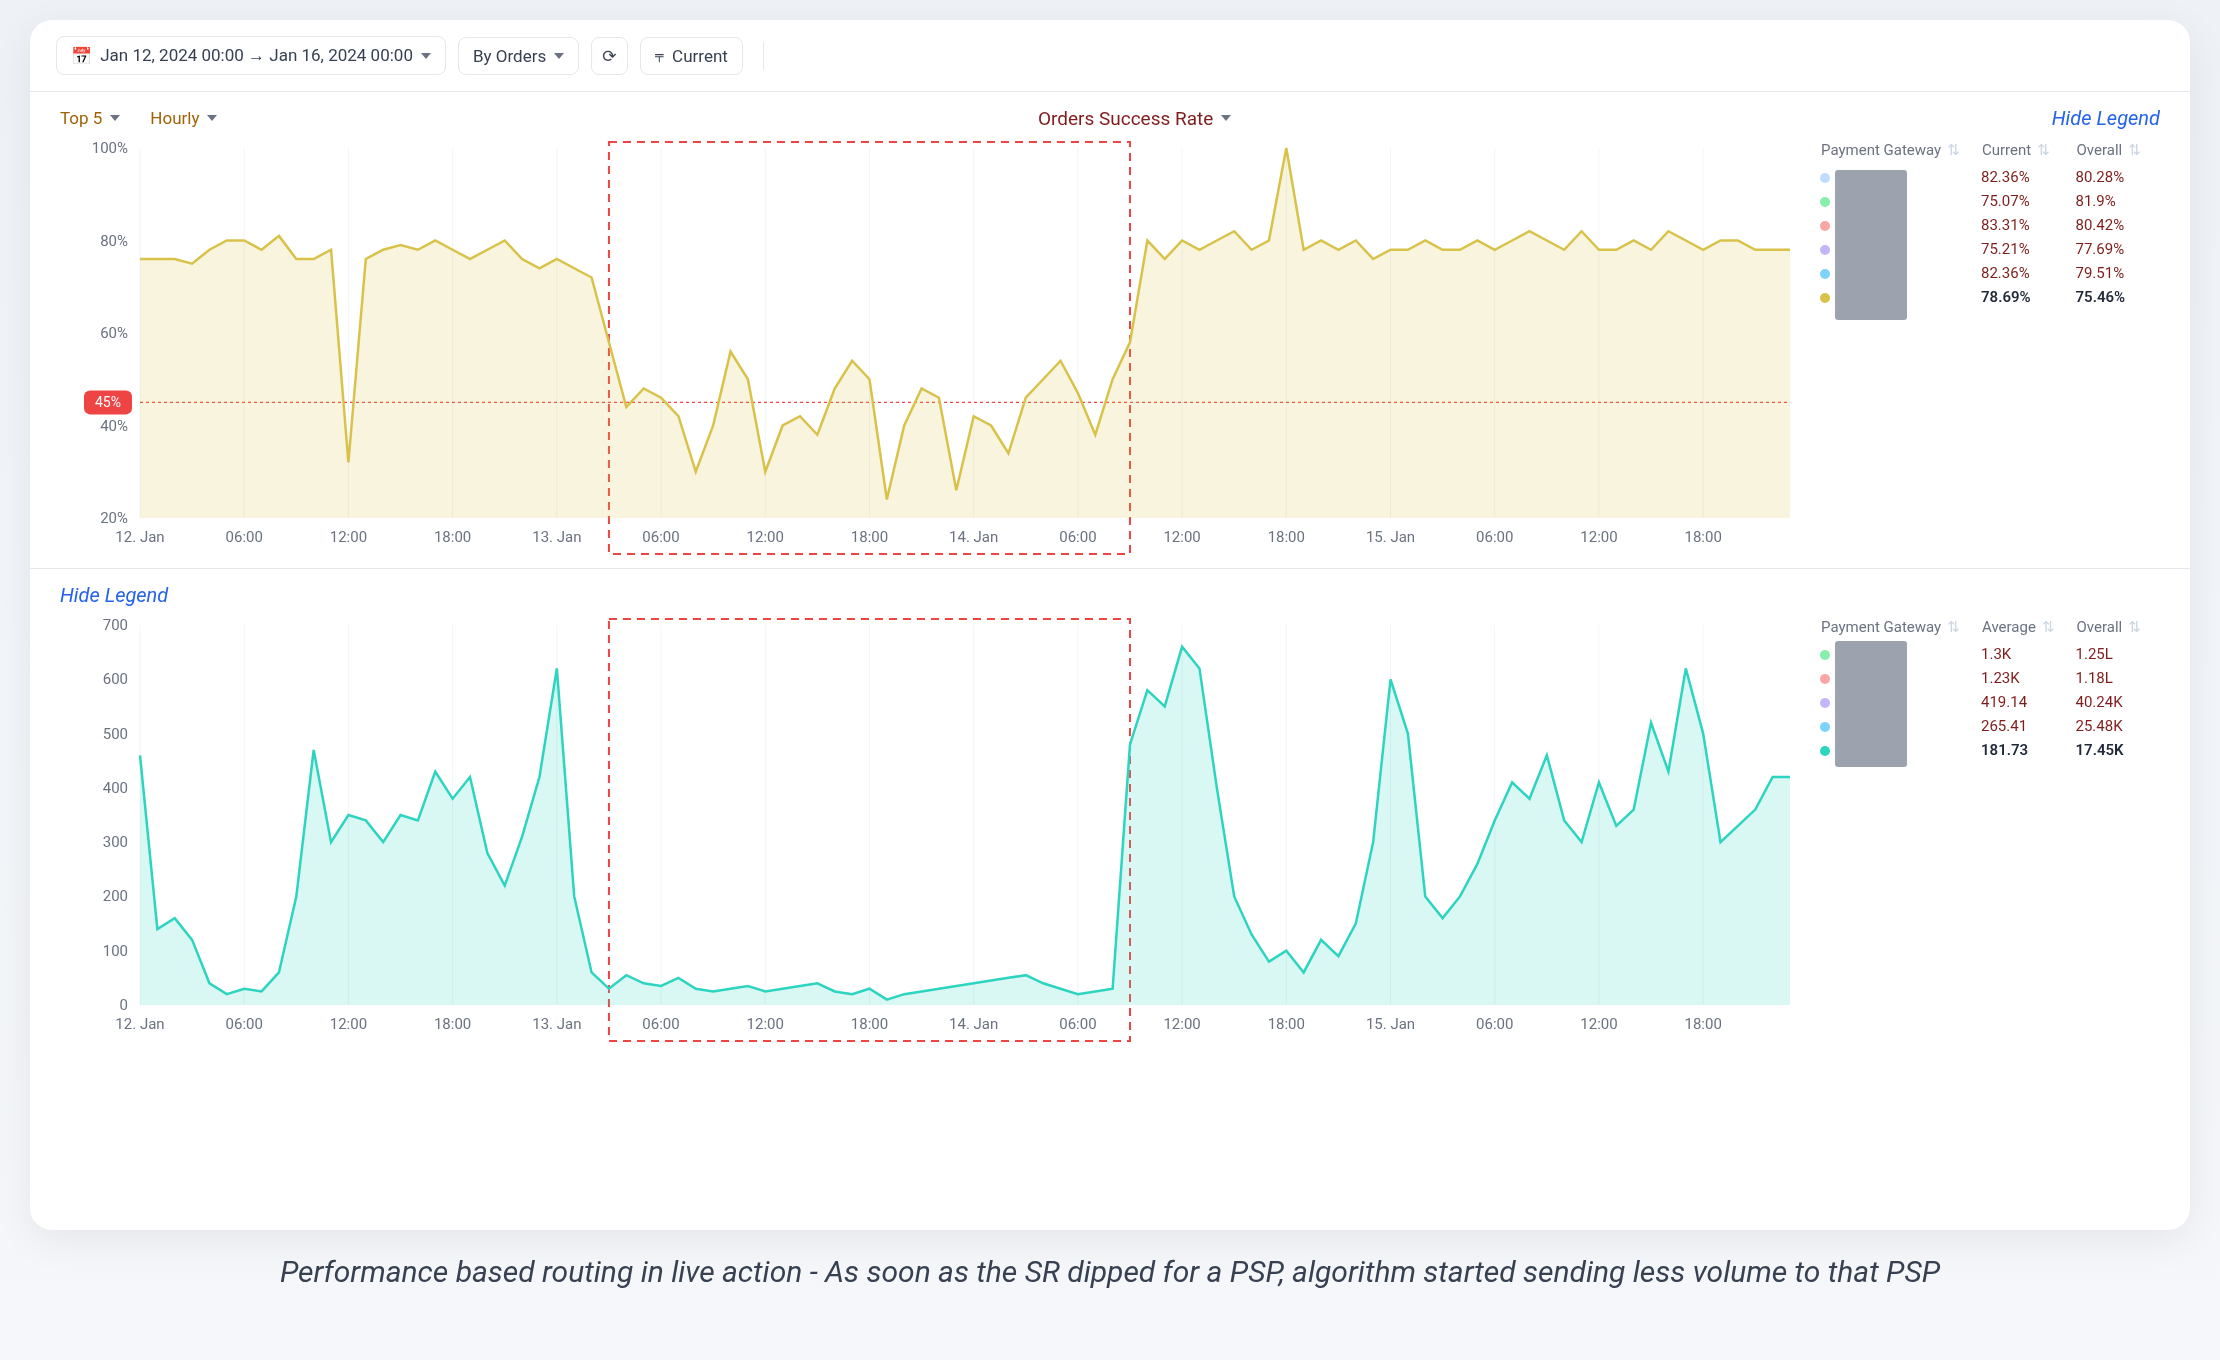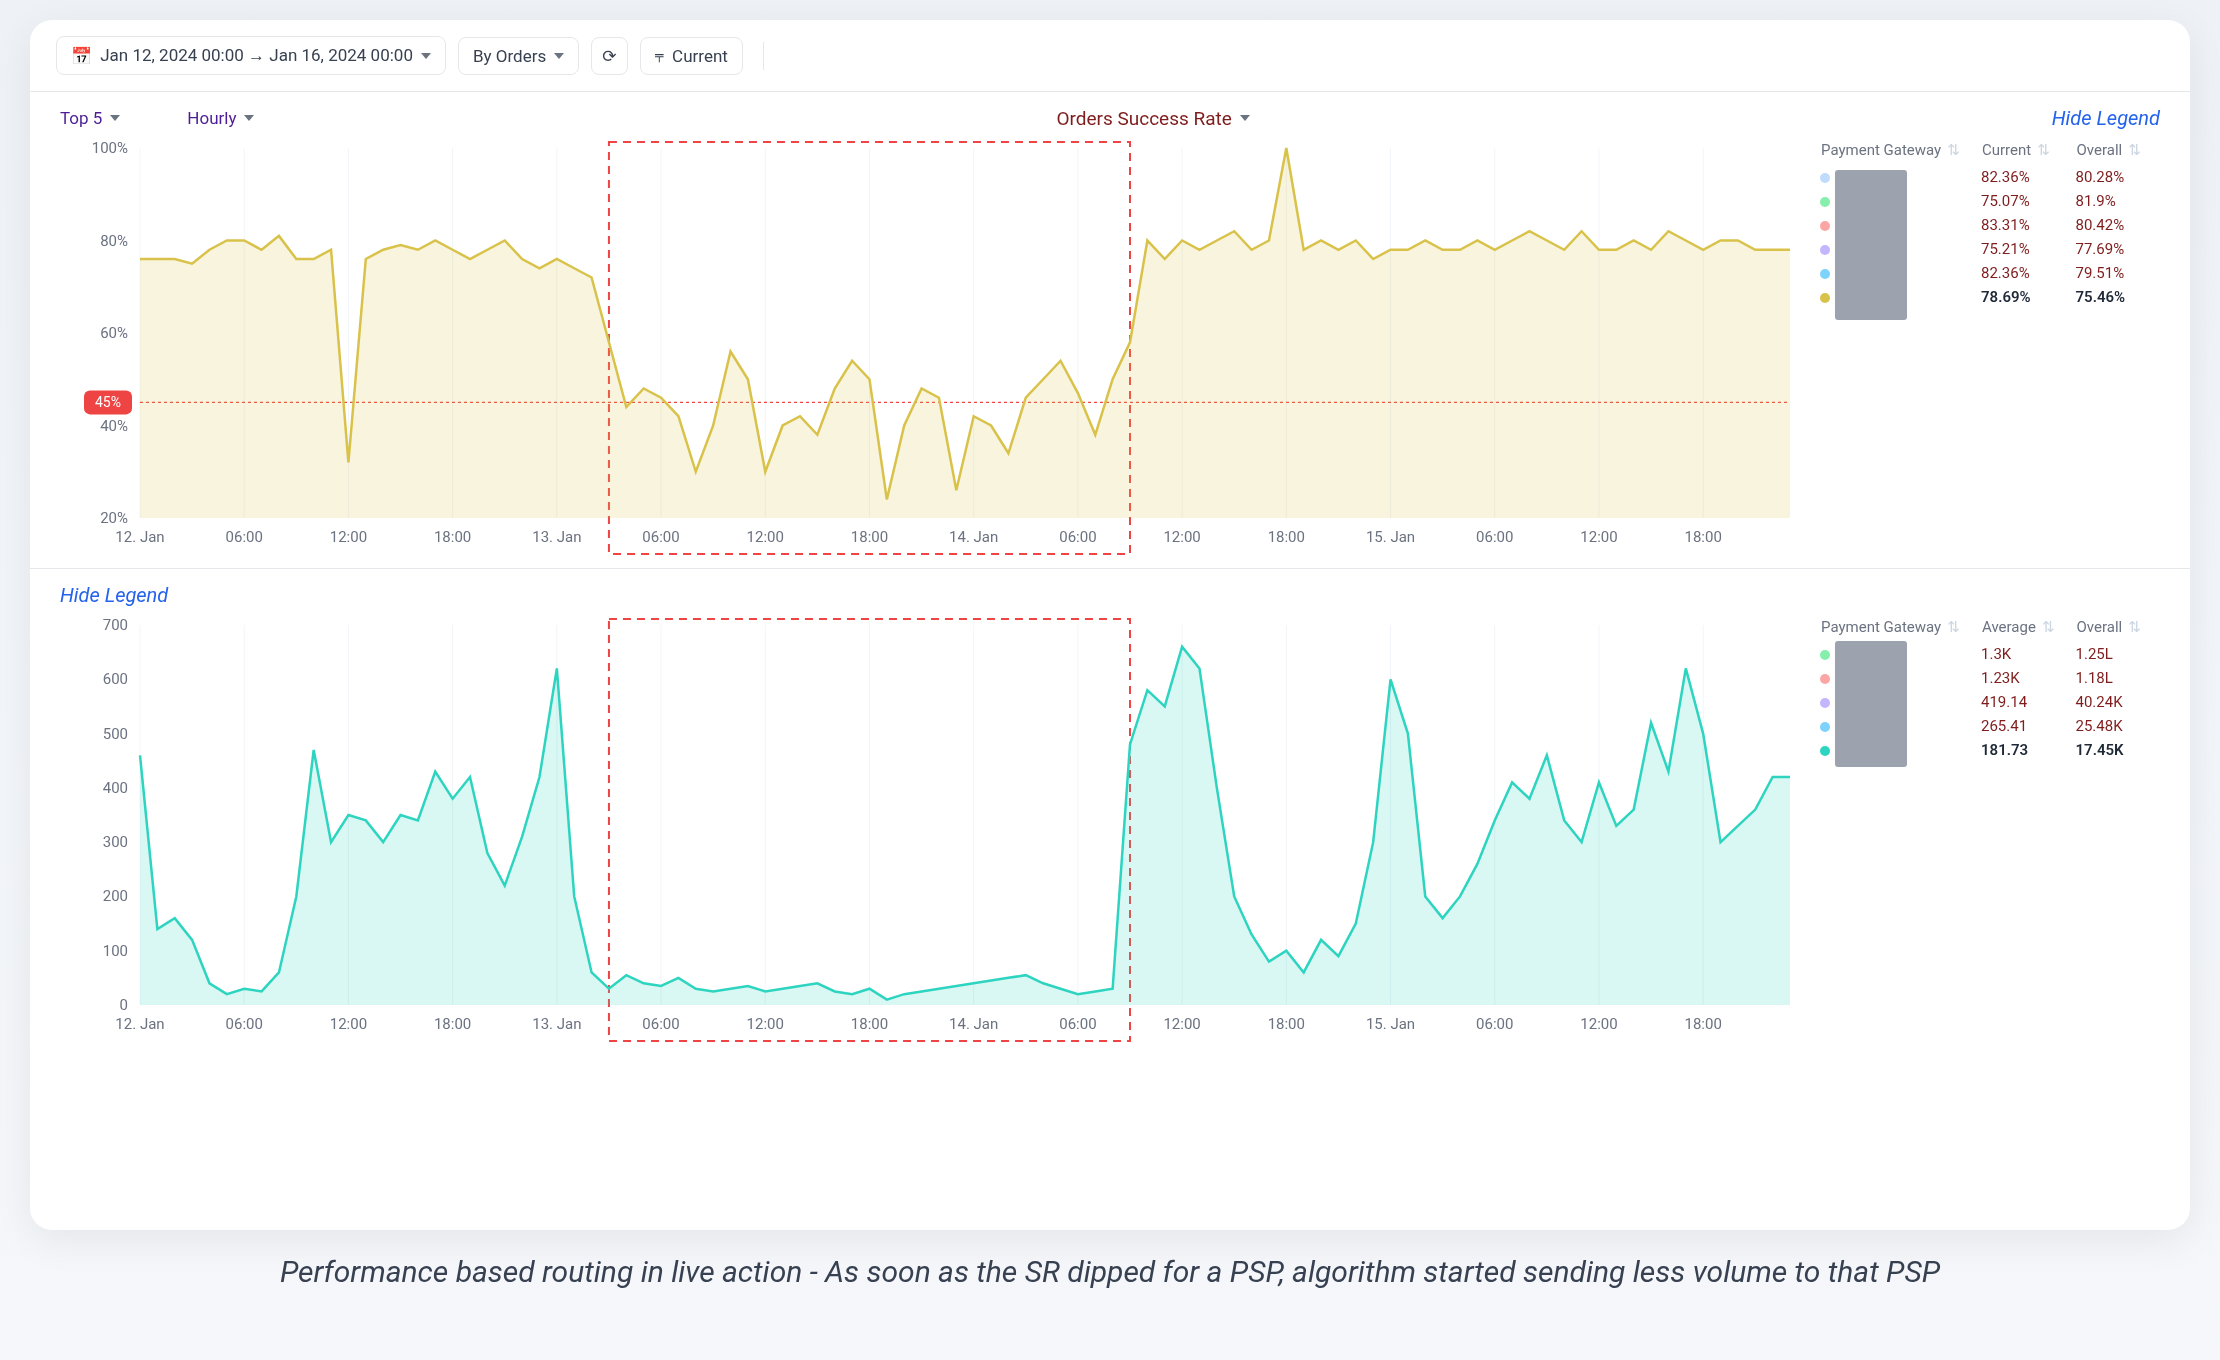--- a/index.html
+++ b/index.html
@@ -46,21 +46,21 @@
   }
   .pill.small { padding: 8px 10px; }
   .chev { width: 0; height: 0; border-left: 5px solid transparent; border-right: 5px solid transparent; border-top: 6px solid #6b7280; }
   .sep-v { width: 1px; height: 28px; background: var(--border); margin: 0 8px; }
   .muted { color: var(--muted2); }
   .chart-panel { position: relative; }
   .chart-head {
     display: flex; align-items: center; padding: 14px 30px 4px 30px;
   }
   .chart-head .title-slot { flex: 1; text-align: center; font-size: 19px; color: #7f1d1d; display:flex; justify-content:center; gap:8px; align-items:center;}
-  .chart-head .left-slot { display:flex; gap:30px; font-size:17px; color:#4c1d95; align-items:center;}
+  .chart-head .left-slot { display:flex; gap:30px; font-size:17px; color:#a16207; align-items:center;}
   .link { color: var(--blue); font-size: 20px; font-style: italic; }
   .plot-row { display: flex; align-items: stretch; }
   .plot { flex: 1; padding: 4px 0 6px 30px; position: relative; }
   .legend { width: 380px; padding: 6px 20px 0 10px; font-size: 16px; }
   .legend table { width: 100%; border-collapse: collapse; table-layout: fixed; }
   .legend th { text-align: left; font-weight: 400; color: #6b7280; font-size: 15px; padding-bottom: 6px;}
   .legend th .filter-ico { display:inline-block; margin-left:6px; color:#cbd5e1; }
   .legend td { font-size: 15px; color: #7f1d1d; padding: 3px 0; white-space:nowrap;}
   .legend tr.sel td { color:#1f2937; font-weight:600; }
   .dot { width:10px; height:10px; border-radius:50%; display:inline-block; margin-right:8px; vertical-align:middle;}
@@ -94,21 +94,21 @@
     <span class="sep-v"></span>
   </div>
 
   <div class="chart-panel">
     <div class="chart-head">
       <div class="left-slot">
         <span style="display:flex;gap:8px;align-items:center;">
           <span>Top 5</span>
           <span class="chev"></span>
         </span>
-        <span style="display:flex;gap:8px;align-items:center;margin-left:37px;">
+        <span style="display:flex;gap:8px;align-items:center;">
           <span>Hourly</span>
           <span class="chev"></span>
         </span>
       </div>
       <div class="title-slot">
         <span>Orders Success Rate</span>
         <span class="chev"></span>
       </div>
       <span class="link">Hide Legend</span>
     </div>

